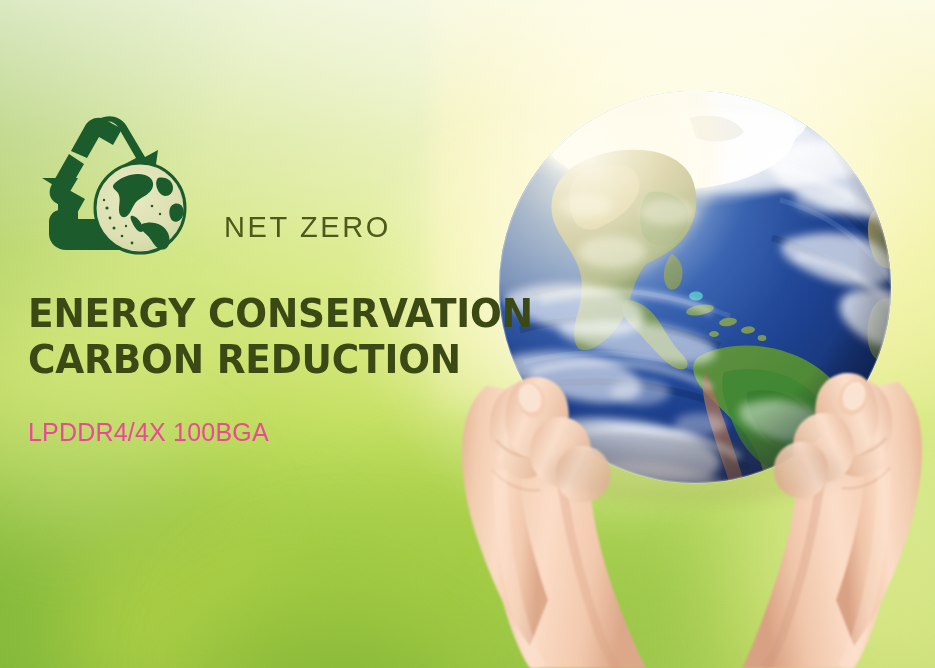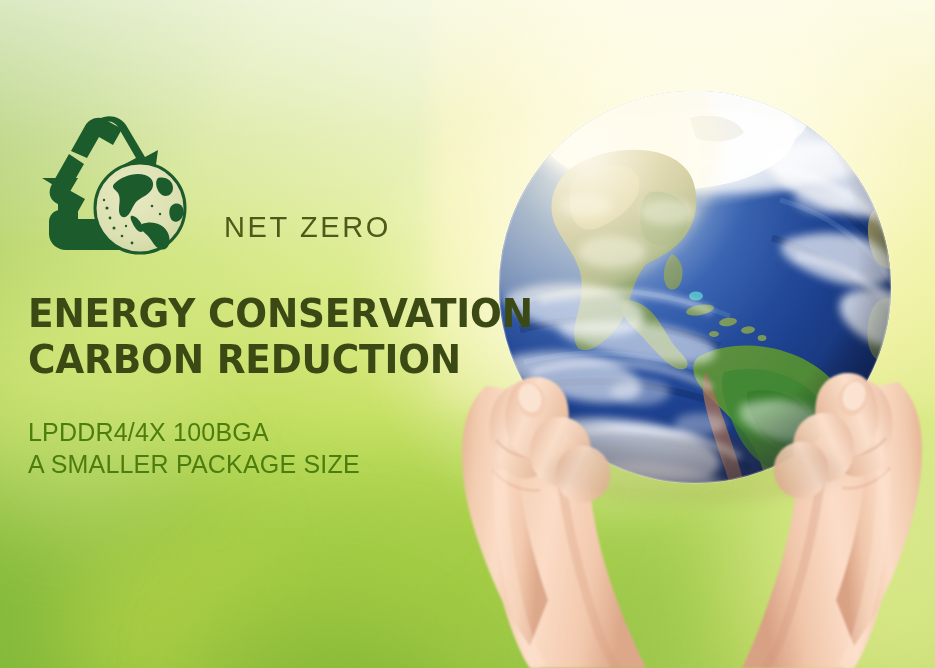--- a/index.html
+++ b/index.html
@@ -156,21 +156,21 @@
     transform: scaleX(0.96);
     transform-origin: left top;
   }
   .headline .l { display: block; white-space: nowrap; }
 
   
   .subtitle {
     position: absolute;
     left: 28px;
     top: 416px;
-    color: #4d7c0f;
+    color: #ec4899;
     font-family: "Liberation Sans", sans-serif;
     font-weight: 400;
     font-size: 25px;
     line-height: 32px;
     letter-spacing: 0.2px;
   }
   .subtitle .l { display: block; white-space: nowrap; }
 </style>
 </head>
 <body>
@@ -708,16 +708,15 @@
     <span class="netzero-label">NET ZERO</span>
   </div>
 
   <div class="headline">
     <span class="l">ENERGY CONSERVATION</span>
     <span class="l">CARBON REDUCTION</span>
   </div>
 
   <div class="subtitle">
     <span class="l">LPDDR4/4X 100BGA</span>
-    <span class="l">A SMALLER PACKAGE SIZE</span>
   </div>
 
 </div>
 
 </body></html>

